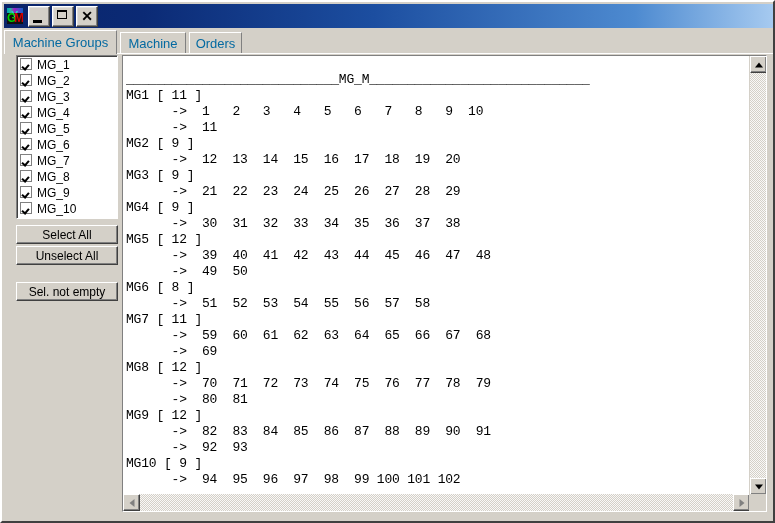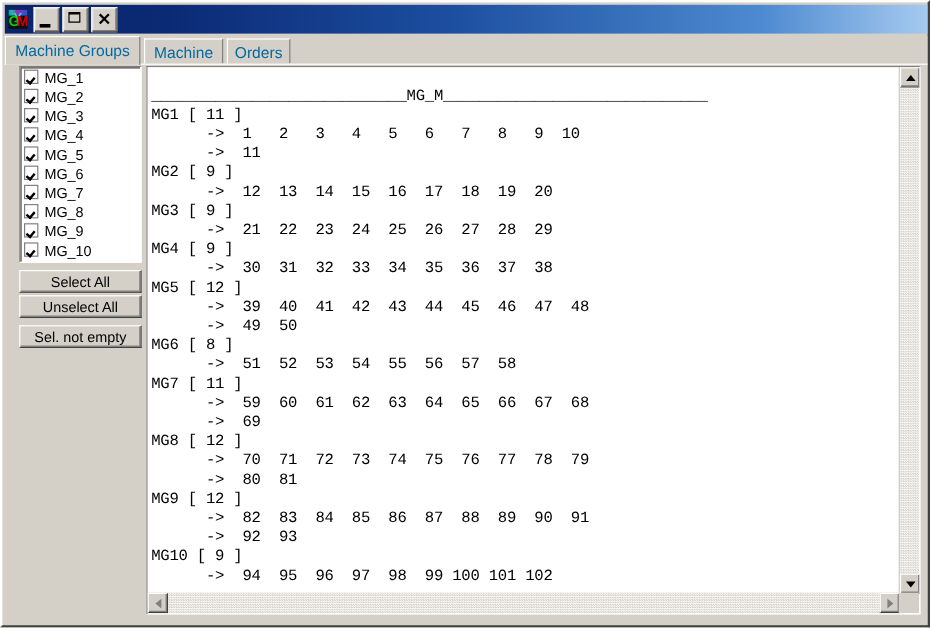--- a/index.html
+++ b/index.html
@@ -396,21 +396,21 @@
           <span class="mg-label">MG_10</span>
         </div>
       </div>
 
       <div class="panel-btn" style="top:191px;">
         <span>Unselect All</span>
       </div>
       <div class="panel-btn" style="top:170px;">
         <span>Select All</span>
       </div>
-      <div class="panel-btn" style="top:216px;">
+      <div class="panel-btn" style="top:227px;">
         <span>Sel. not empty</span>
       </div>
     </div>
 
     <div id="textwrap">
       <div id="textinner">
         <pre id="textcontent">____________________________MG_M_____________________________
 MG1 [ 11 ]
       -&gt;  1   2   3   4   5   6   7   8   9  10
       -&gt;  11

